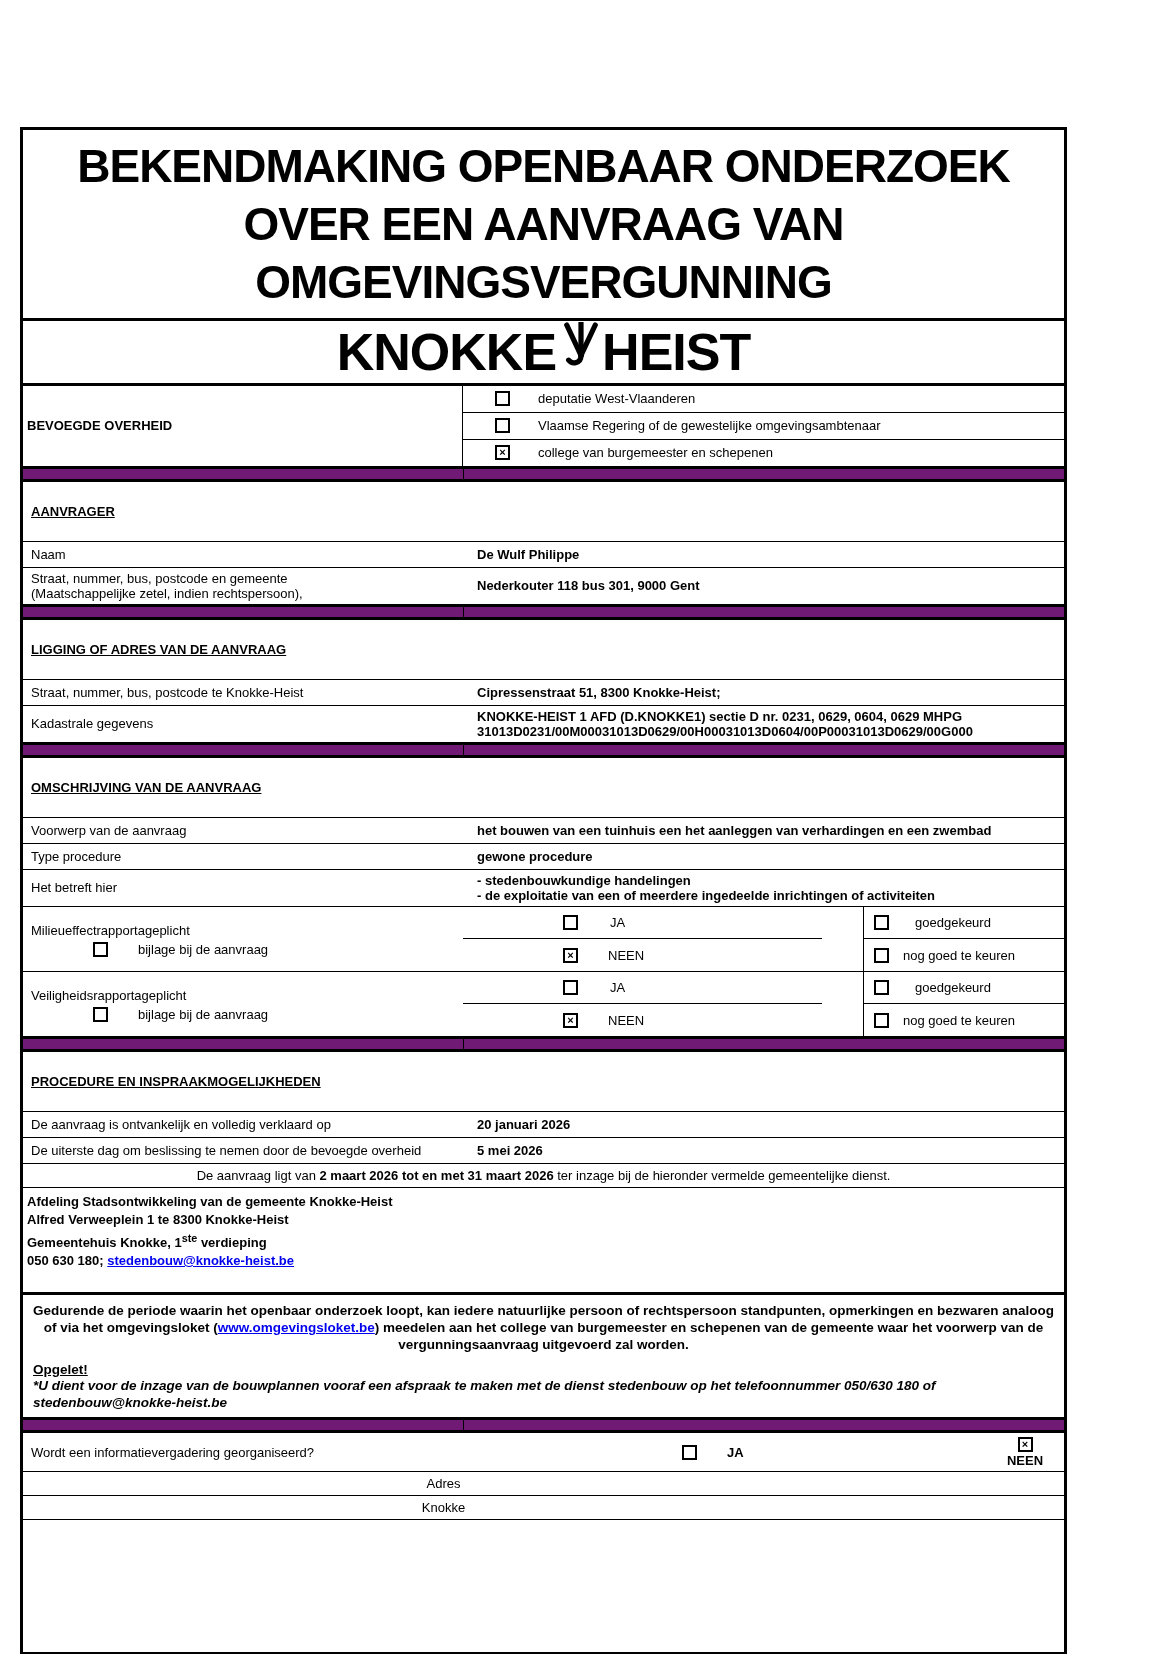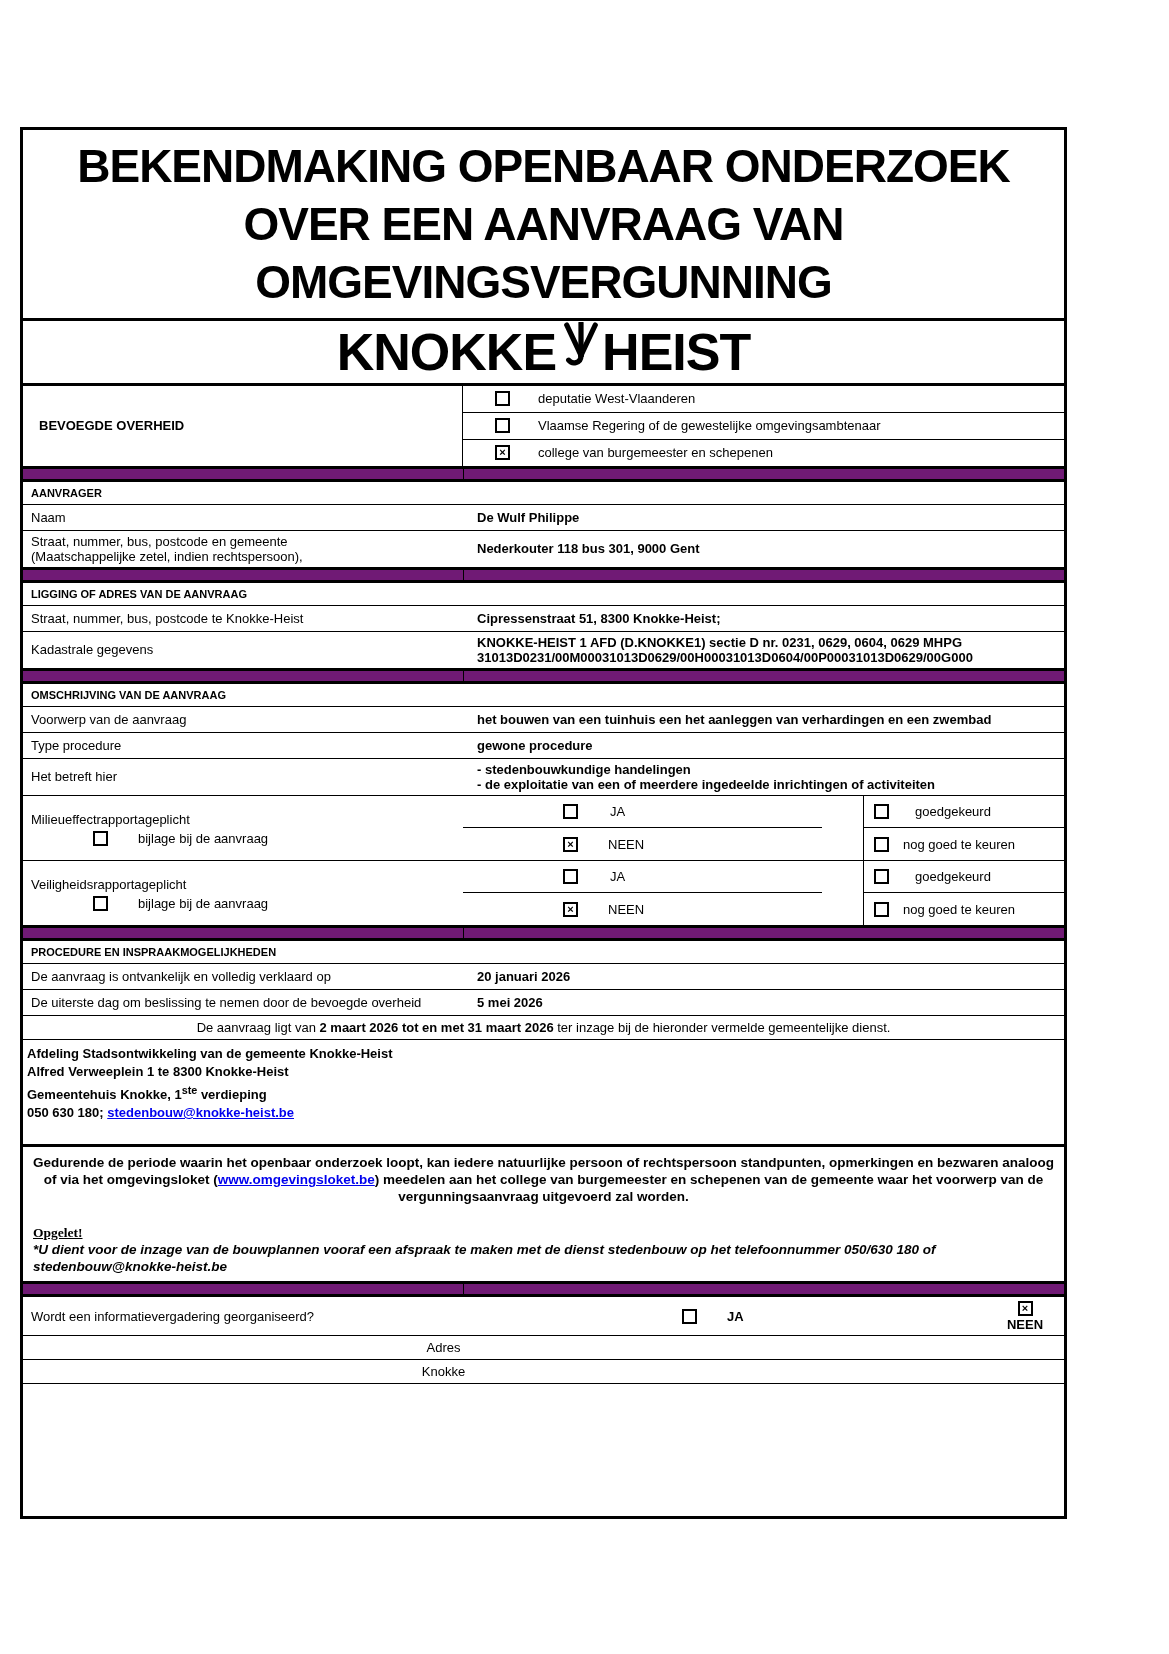--- a/index.html
+++ b/index.html
@@ -17,28 +17,28 @@
   
   .logo-sec{height:62px;display:flex;align-items:center;justify-content:center;}
   .logo{display:flex;align-items:center;font-weight:bold;font-size:52px;letter-spacing:-1px;}
   .logo svg{margin:0 2px 4px 6px;}
 
   
   .row{display:flex;border-bottom:1px solid #000;min-height:25px;align-items:center;font-size:13px;}
   .row:last-child{border-bottom:none;}
   .lbl{width:440px;padding:3px 4px 3px 8px;box-sizing:border-box;}
   .val{flex:1;padding:3px 8px 3px 14px;font-weight:bold;overflow-wrap:anywhere;}
-  .hdr{font-weight:bold;font-size:11px;padding:5px 8px;border-bottom:1px solid #000;}
+  .hdr{font-weight:bold;font-size:13px;padding:22px 8px;border-bottom:1px solid #000;text-decoration:underline;}
 
   
   .cb{display:inline-block;width:11px;height:11px;border:2px solid #000;font-weight:bold;font-size:11px;line-height:10px;text-align:center;flex:0 0 auto;box-sizing:content-box;}
 
   
   .bo{display:flex;}
-  .bo-lbl{width:440px;display:flex;align-items:center;font-weight:bold;font-size:13px;padding-left:16px;border-right:1px solid #000;box-sizing:border-box;}
+  .bo-lbl{width:440px;display:flex;align-items:center;font-weight:bold;font-size:13px;padding-left:4px;border-right:1px solid #000;box-sizing:border-box;}
   .bo-opts{flex:1;display:flex;flex-direction:column;}
   .opt{display:flex;align-items:center;height:26px;border-bottom:1px solid #000;padding-left:32px;font-size:13px;gap:28px;}
   .opt:last-child{border-bottom:none;}
 
   
   .mrow{display:flex;border-bottom:1px solid #000;min-height:64px;font-size:13px;}
   .m-left{width:440px;display:flex;flex-direction:column;justify-content:center;box-sizing:border-box;}
   .m-name{padding:2px 0 4px 8px;}
   .m-bijlage{display:flex;align-items:center;gap:30px;padding-left:70px;}
   .m-mid{flex:1;display:flex;flex-direction:column;}
@@ -49,21 +49,21 @@
   .m-n{flex:1;display:flex;align-items:center;gap:14px;padding-left:10px;}
 
   
   .inzage{border-bottom:1px solid #000;text-align:center;font-size:13px;padding:4px 6px;}
   .dienst{font-weight:bold;font-size:13px;line-height:18px;padding:5px 4px 22px;}
   a.link,.link{color:#0000EE;text-decoration:underline;font-weight:bold;cursor:pointer;}
 
   
   .bezwaar{font-size:13.5px;font-weight:bold;padding:7px 10px 6px;}
   .bz-para{text-align:center;line-height:17px;}
-  .opgelet{text-decoration:underline;margin-top:20px;font-family:Liberation Serif, serif;}
+  .opgelet{text-decoration:underline;margin-top:9px;}
   .note{font-style:italic;line-height:17px;}
 
   
   .vrow{display:flex;align-items:center;border-bottom:1px solid #000;min-height:38px;font-size:13px;}
   .v-lbl{flex:1;padding-left:8px;}
   .v-ja{display:flex;align-items:center;gap:30px;width:310px;}
   .v-ja b{font-size:13px;}
   .v-neen{width:66px;display:flex;flex-direction:column;align-items:center;gap:1px;font-weight:bold;margin-right:6px;padding:2px 0;}
   .crow{border-bottom:1px solid #000;height:24px;display:flex;align-items:center;justify-content:center;font-size:13px;padding-right:200px;box-sizing:border-box;}
   .empty-bottom{height:132px;}

